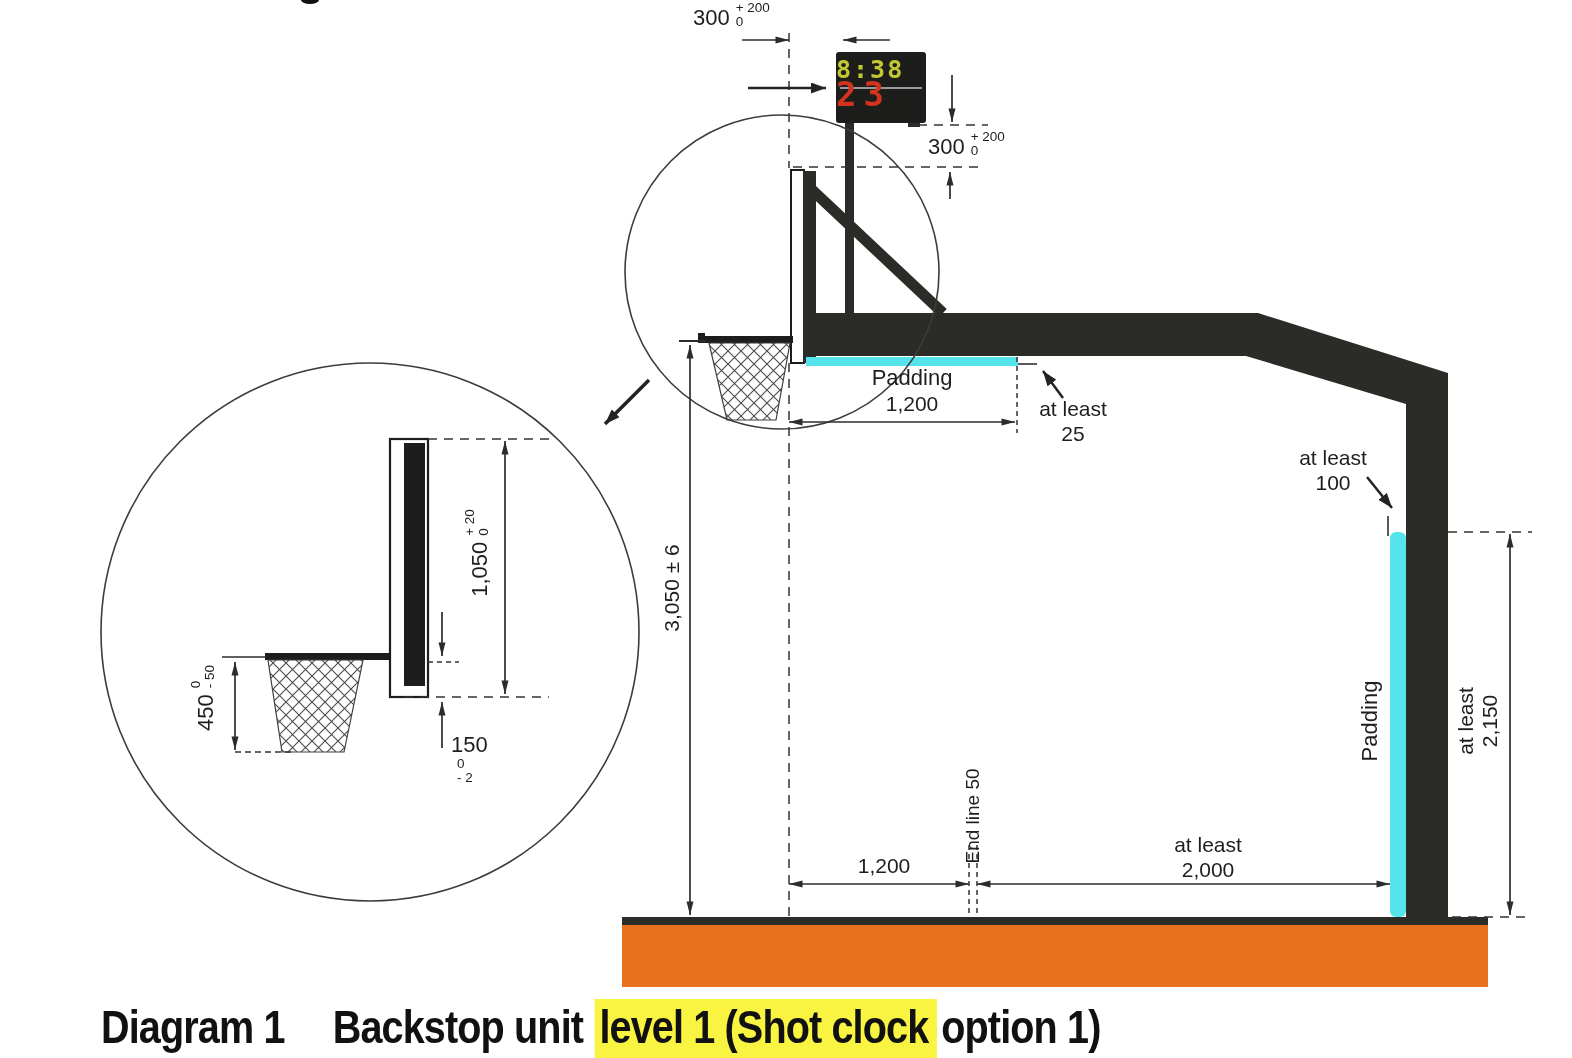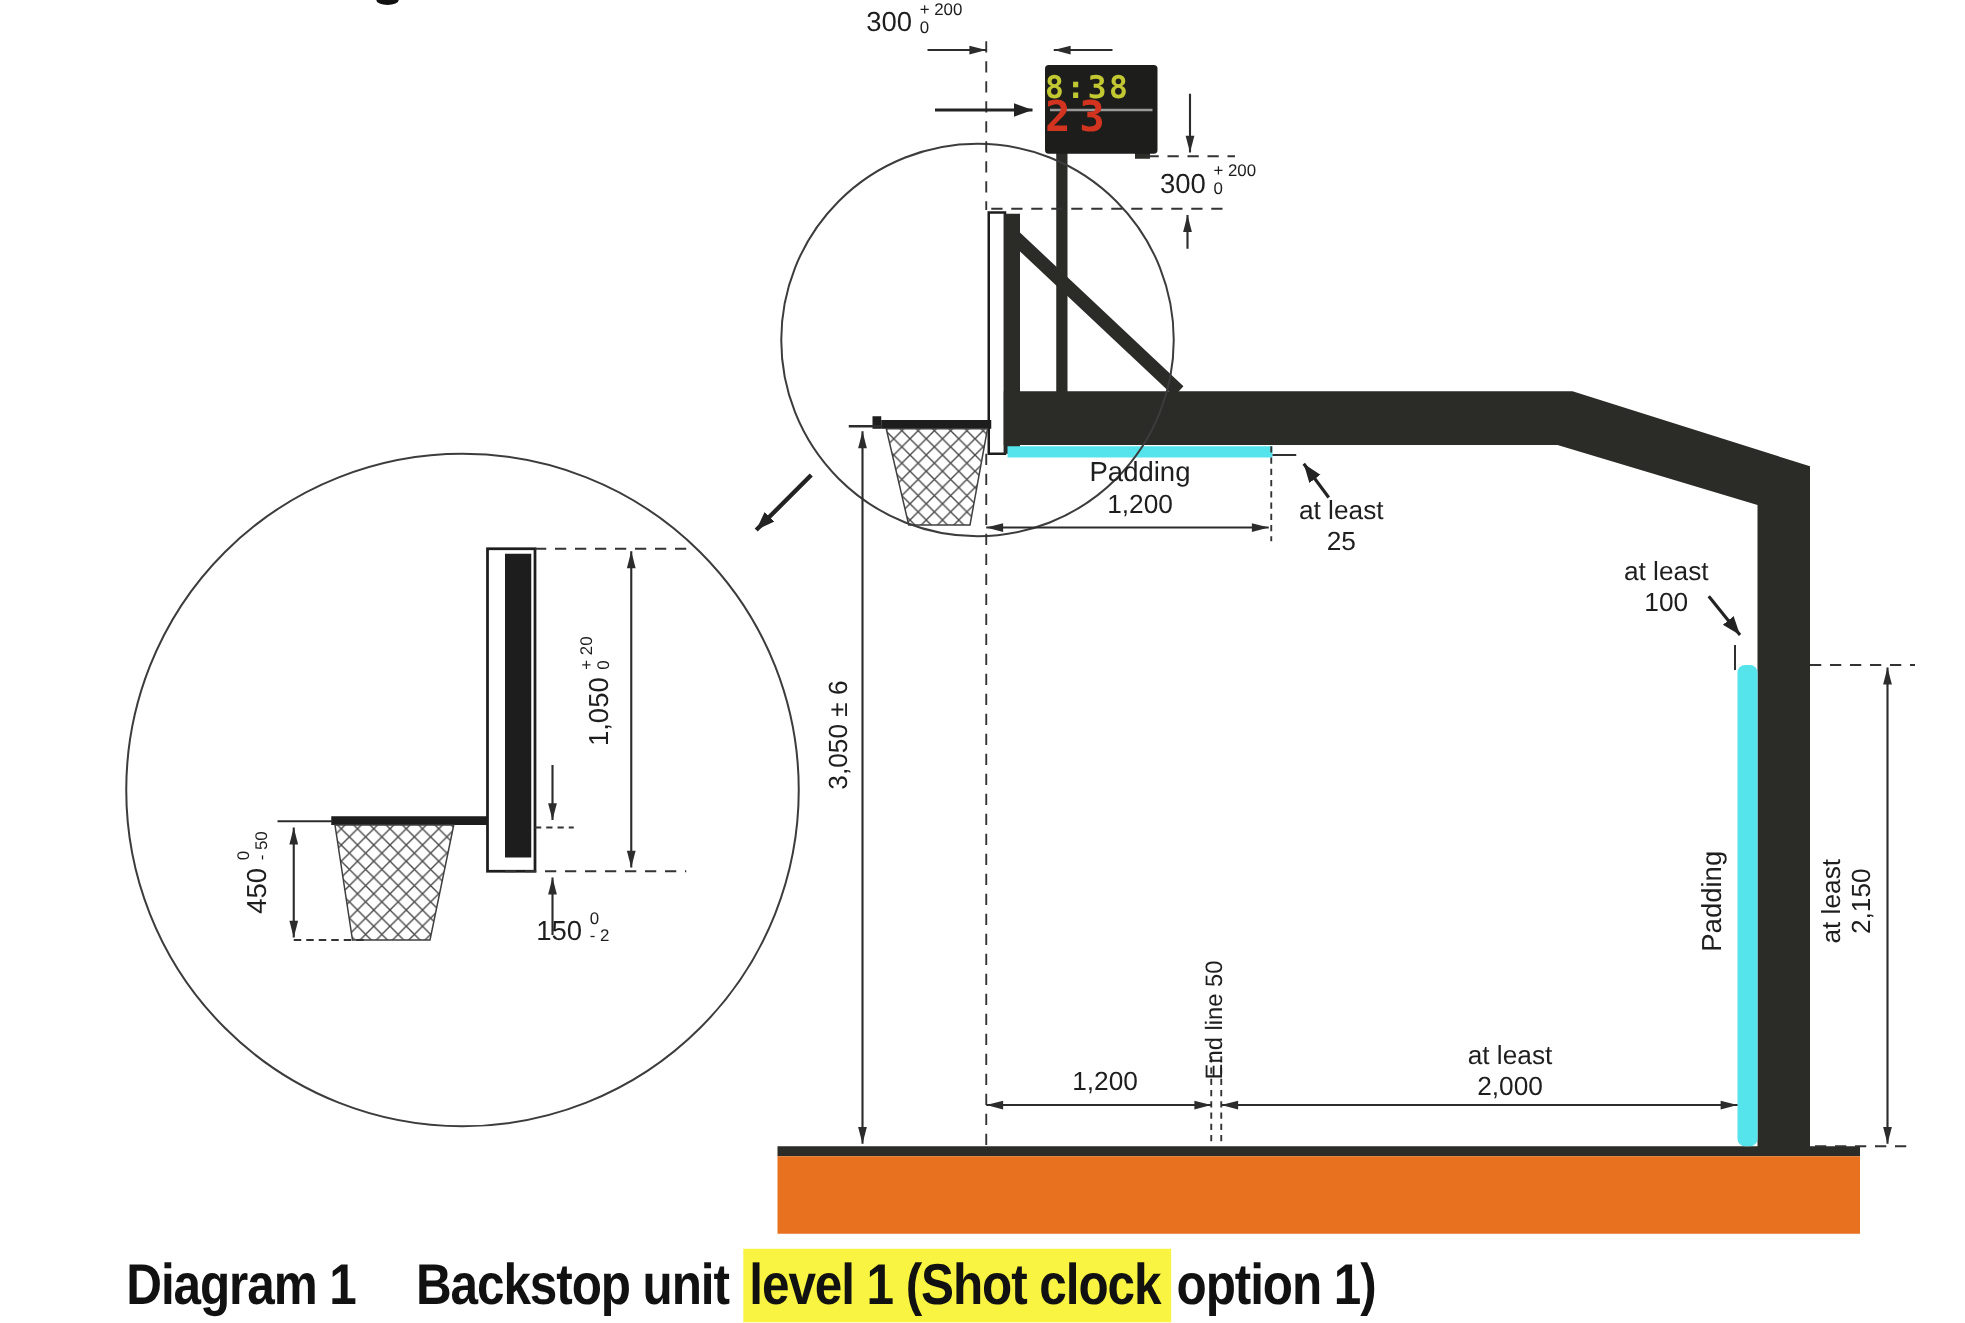--- a/index.html
+++ b/index.html
@@ -20,21 +20,21 @@
   #game-label{left:572px;top:46px;width:176px;font-size:23px;line-height:29px;}
   #dim-top300{left:693px;top:1px;}
   #dim-mid300{left:928px;top:130px;}
   #padding-arm{left:846px;top:365px;width:132px;font-size:22px;}
   #dim-1200-top{left:846px;top:391px;width:132px;}
   #atleast25{left:1023px;top:396px;width:100px;line-height:25px;}
   #atleast100{left:1283px;top:445px;width:100px;line-height:25px;}
   #dim-3050{left:671px;top:588px;}
   #dim-1050{left:477px;top:553px;}
   #dim-450{left:203px;top:698px;}
-  #dim-150{left:429px;top:728px;}
+  #dim-150{left:451px;top:728px;flex-direction:column;}
   #endline{left:972px;top:816px;font-size:19px;}
   #dim-1200-bot{left:829px;top:853px;width:110px;}
   #atleast2000{left:1158px;top:832px;width:100px;line-height:25px;}
   #padding-post{left:1369px;top:721px;font-size:22px;}
   #atleast2150{left:1478px;top:721px;line-height:24px;}
   #caption{position:absolute;left:101px;top:1000px;white-space:nowrap;color:#111;
            font-weight:bold;font-size:46px;letter-spacing:-1px;
            transform:scaleX(0.86);transform-origin:0 0;}
   #caption .gap1{margin-right:56px;}
   #caption .gap2{margin-right:13px;}

